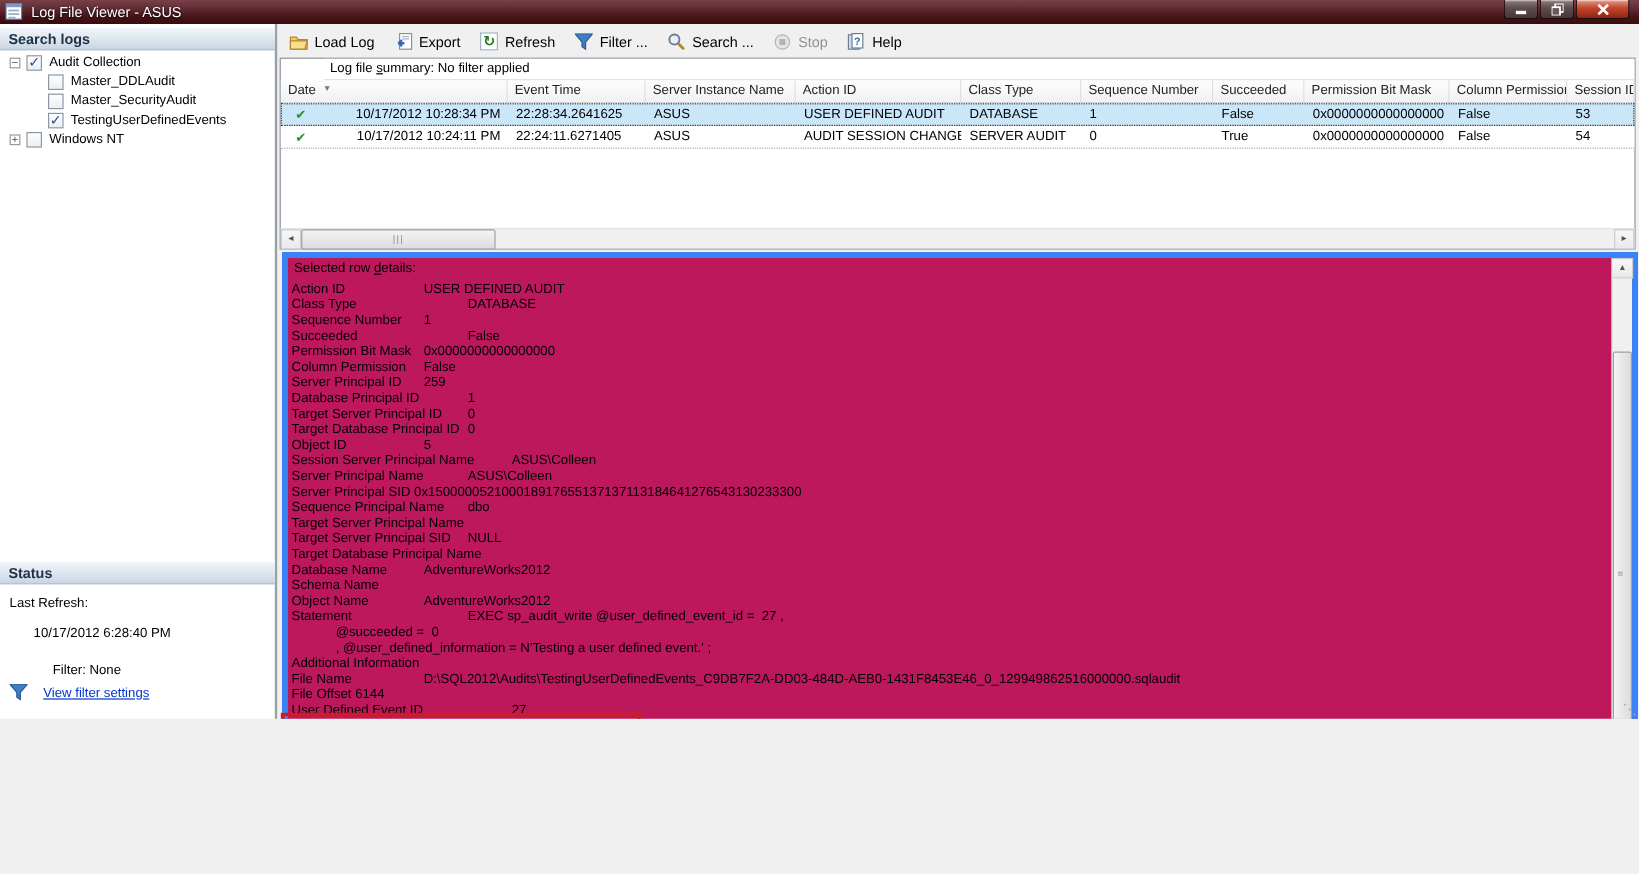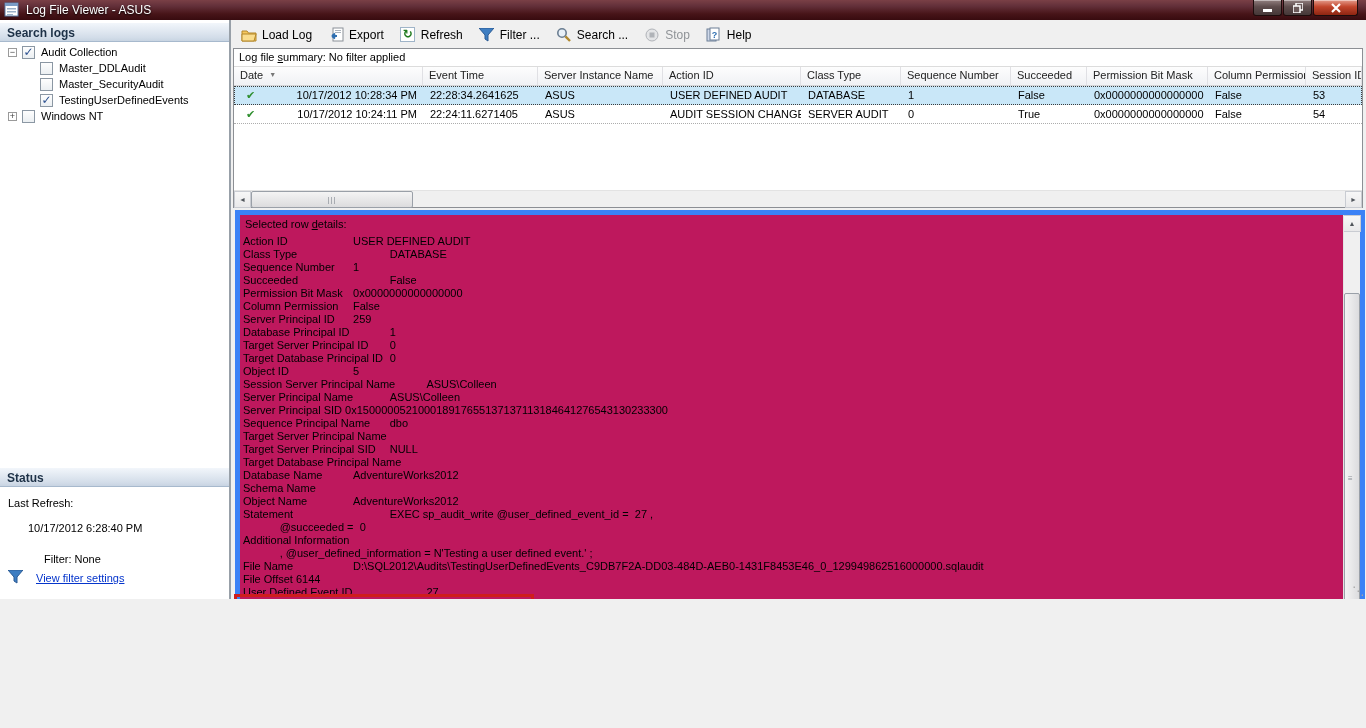--- a/index.html
+++ b/index.html
@@ -40,21 +40,21 @@
 
   
   .toolbar { position:absolute; left:236px; top:22px; width:1128px; height:25px; display:flex; align-items:center; }
   .tbtn { display:flex; align-items:center; gap:5px; padding:2px 7px 2px 5px; margin-right:4px; white-space:nowrap; font-size:12px; }
   .tbtn.disabled { color:#8f9397; }
   .ticon { width:16px; height:16px; display:inline-flex; align-items:center; justify-content:center; }
   .refreshbox { width:15px; height:15px; border:1px solid #9fb4c8; background:#fff; color:#1f7a1f; font-weight:bold; font-size:12px; line-height:13px; text-align:center; }
 
   
   .grid { position:absolute; left:233px; top:48px; width:1130px; height:160px; background:#fff; border:1px solid #8c8f94; }
-  .sumbar { height:18px; padding:2px 5px; background:#fff; border-bottom:1px solid #dcdcdc; white-space:nowrap; }
+  .sumbar { height:18px; padding:2px 5px; background:#fff; border-bottom:1px solid #dcdcdc; white-space:nowrap;margin-left:36px; }
   .u { text-decoration:underline; }
   .ghead { height:19px; display:flex; background:linear-gradient(#fdfdfd,#f0f1f4); border-bottom:1px solid #d5d5d8; }
   .gh { padding:2px 0 0 6px; border-right:1px solid #e0e0e4; color:#222; white-space:nowrap; overflow:hidden; }
   .c0{width:189px;} .c1{width:115px;} .c2{width:125px;} .c3{width:138px;} .c4{width:100px;}
   .c5{width:110px;} .c6{width:76px;} .c7{width:121px;} .c8{width:98px;} .c9{width:56px;}
   .sortglyph { font-size:7px; color:#777; margin-left:6px; vertical-align:2px; }
   .grow { height:19px; display:flex; border-bottom:1px dotted #adadad; background:#fff; }
   .grow.sel { background:#c9e7f8; outline:1px dotted #3c3c3c; outline-offset:-1px; }
   .gc { padding:3px 0 0 7px; white-space:nowrap; overflow:hidden; }
   .datecell { position:relative; padding:0; }
@@ -312,22 +312,22 @@
       <div class="dline">Server Principal SID 0x150000052100018917655137137113184641276543130233300</div>
       <div class="dline">Sequence Principal Name	dbo</div>
       <div class="dline">Target Server Principal Name</div>
       <div class="dline">Target Server Principal SID	NULL</div>
       <div class="dline">Target Database Principal Name</div>
       <div class="dline">Database Name	AdventureWorks2012</div>
       <div class="dline">Schema Name</div>
       <div class="dline">Object Name		AdventureWorks2012</div>
       <div class="dline">Statement			EXEC sp_audit_write @user_defined_event_id =  27 ,</div>
       <div class="dline">	@succeeded =  0</div>
+      <div class="dline">	, @user_defined_information = N'Testing a user defined event.' ;</div>
       <div class="dline">Additional Information</div>
-      <div class="dline">	, @user_defined_information = N'Testing a user defined event.' ;</div>
       <div class="dline">File Name		D:\SQL2012\Audits\TestingUserDefinedEvents_C9DB7F2A-DD03-484D-AEB0-1431F8453E46_0_129949862516000000.sqlaudit</div>
       <div class="dline">File Offset 6144</div>
       <div class="dline">User Defined Event ID		27</div>
       <div class="spacer13"></div>
       <div class="dline">Message</div>
     </div>
     <div class="redbox"></div>
     <div class="vscroll">
       <div class="sbtn" style="top:0; left:0; border-left:none;">▲</div>
       <div class="vthumb">

